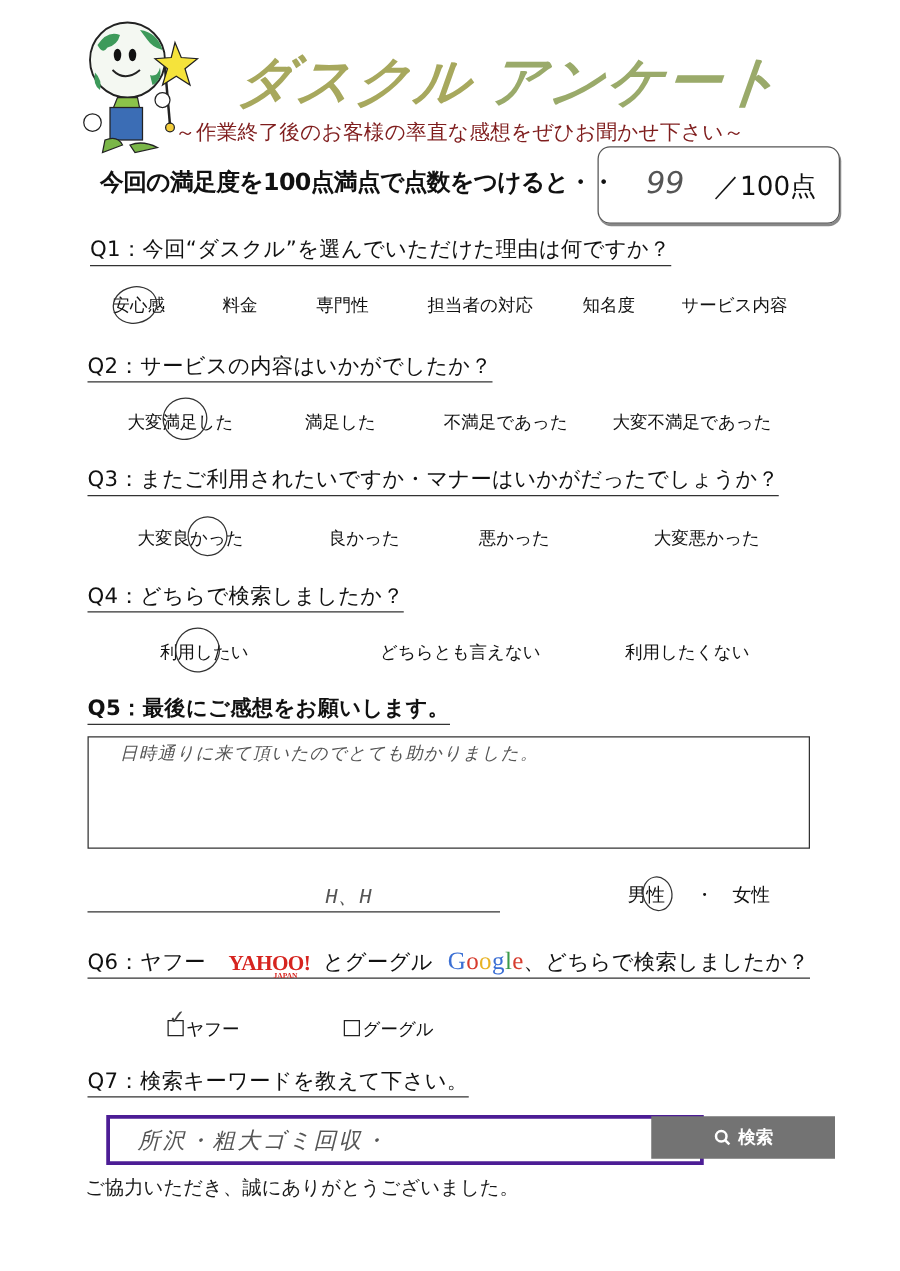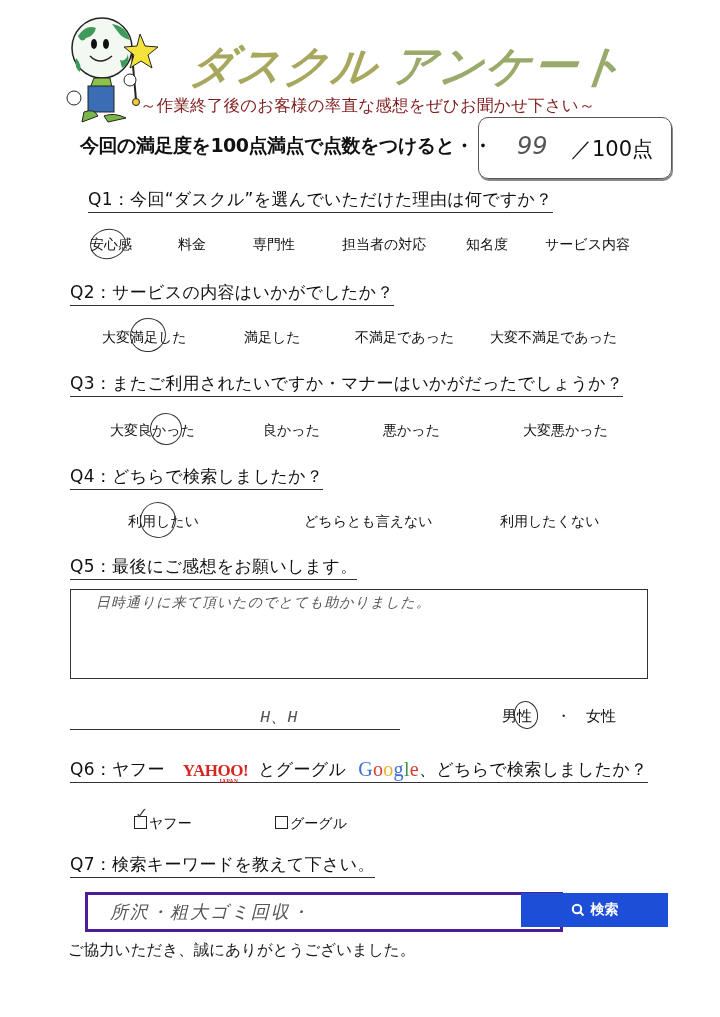--- a/index.html
+++ b/index.html
@@ -42,21 +42,21 @@
   .name-line { left: 70px; top: 705px; width: 330px; height: 24px; border-bottom: 1.3px solid #333; }
   .name-label { position: absolute; left: 0; top: 0; font-size: 15px; white-space: nowrap; }
   .name-val { position: absolute; left: 190px; top: 0; font-size: 17px; font-family: Liberation Mono, monospace; }
 
   .checkbox { display: inline-block; width: 11px; height: 11px; border: 1.2px solid #222; vertical-align: -1px; margin-right: 2px; position: relative; }
   .checkbox.checked::after { content: "✓"; position: absolute; left: 0px; top: -13px; font-size: 16px; color: #444; }
 
   .search-input { left: 85px; top: 892px; width: 424px; height: 34px; border: 3px solid #4c1d95; padding-left: 48px; }
   .search-val { position: absolute; left: 22px; top: 5px; font-size: 18px; letter-spacing: 2px; }
   .search-btn {
-    left: 521px; top: 893px; width: 147px; height: 34px; background: #1d4ed8;
+    left: 521px; top: 893px; width: 147px; height: 34px; background: #737373;
     color: #fff; font-size: 14px; font-weight: bold; display: flex; align-items: center; justify-content: center; gap: 6px;
   }
   .thanks { left: 68px; top: 940px; font-size: 15.5px; white-space: nowrap; }
   .yahoo { font-family: "Liberation Serif", serif; color: #d6241f; font-weight: bold; font-size: 17px; letter-spacing: -0.5px; position: relative; }
   .yahoo small { position: absolute; left: 36px; top: 17px; font-size: 6px; letter-spacing: 0; }
   .google { font-family: "Liberation Serif", serif; font-size: 20px; }
 </style>
 </head>
 <body>
 
@@ -86,21 +86,21 @@
   <span>ダスクル</span><span class="part2">アンケート</span>
 </div>
 <div class="abs subtitle">～作業終了後のお客様の率直な感想をぜひお聞かせ下さい～</div>
 
 <div class="abs score-q">今回の満足度を100点満点で点数をつけると・・</div>
 <div class="abs score-box">
   <span class="score-val hand">99</span>
   <span class="score-max">／100点</span>
 </div>
 
-<div class="abs q" style="left:88px; top:188px;">Q1：今回“ダスクル”を選んでいただけた理由は何ですか？</div>
+<div class="abs q" style="left:72px; top:188px;">Q1：今回“ダスクル”を選んでいただけた理由は何ですか？</div>
 <div class="abs opt" style="left:90px; top:236px;">安心感</div>
 <span class="circle" style="left:90px; top:229px; width:34px; height:28px;"></span>
 <div class="abs opt" style="left:178px; top:236px;">料金</div>
 <div class="abs opt" style="left:253px; top:236px;">専門性</div>
 <div class="abs opt" style="left:342px; top:236px;">担当者の対応</div>
 <div class="abs opt" style="left:466px; top:236px;">知名度</div>
 <div class="abs opt" style="left:545px; top:236px;">サービス内容</div>
 
 <div class="abs q" style="left:70px; top:281px;">Q2：サービスの内容はいかがでしたか？</div>
 <div class="abs opt" style="left:102px; top:329px;">大変満足した</div>
@@ -115,21 +115,21 @@
 <div class="abs opt" style="left:263px; top:422px;">良かった</div>
 <div class="abs opt" style="left:383px; top:422px;">悪かった</div>
 <div class="abs opt" style="left:523px; top:422px;">大変悪かった</div>
 
 <div class="abs q" style="left:70px; top:465px;">Q4：どちらで検索しましたか？</div>
 <div class="abs opt" style="left:128px; top:513px;">利用したい</div>
 <span class="circle" style="left:140px; top:502px; width:34px; height:34px;"></span>
 <div class="abs opt" style="left:304px; top:513px;">どちらとも言えない</div>
 <div class="abs opt" style="left:500px; top:513px;">利用したくない</div>
 
-<div class="abs q" style="left:70px; top:555px;">Q5：最後にご感想をお願いします。</div>
+<div class="abs q" style="left:70px; top:555px;font-weight:bold;">Q5：最後にご感想をお願いします。</div>
 <div class="abs comment-box">
   <span class="comment-text hand">日時通りに来て頂いたのでとても助かりました。</span>
 </div>
 
 <div class="abs name-line">
   <span class="name-val hand">H、H</span>
 </div>
 <div class="abs opt" style="left:502px; top:707px; font-size:15px;">男性</div>
 <span class="circle" style="left:514px; top:701px; width:22px; height:26px;"></span>
 <div class="abs opt" style="left:556px; top:707px; font-size:15px;">・</div>

